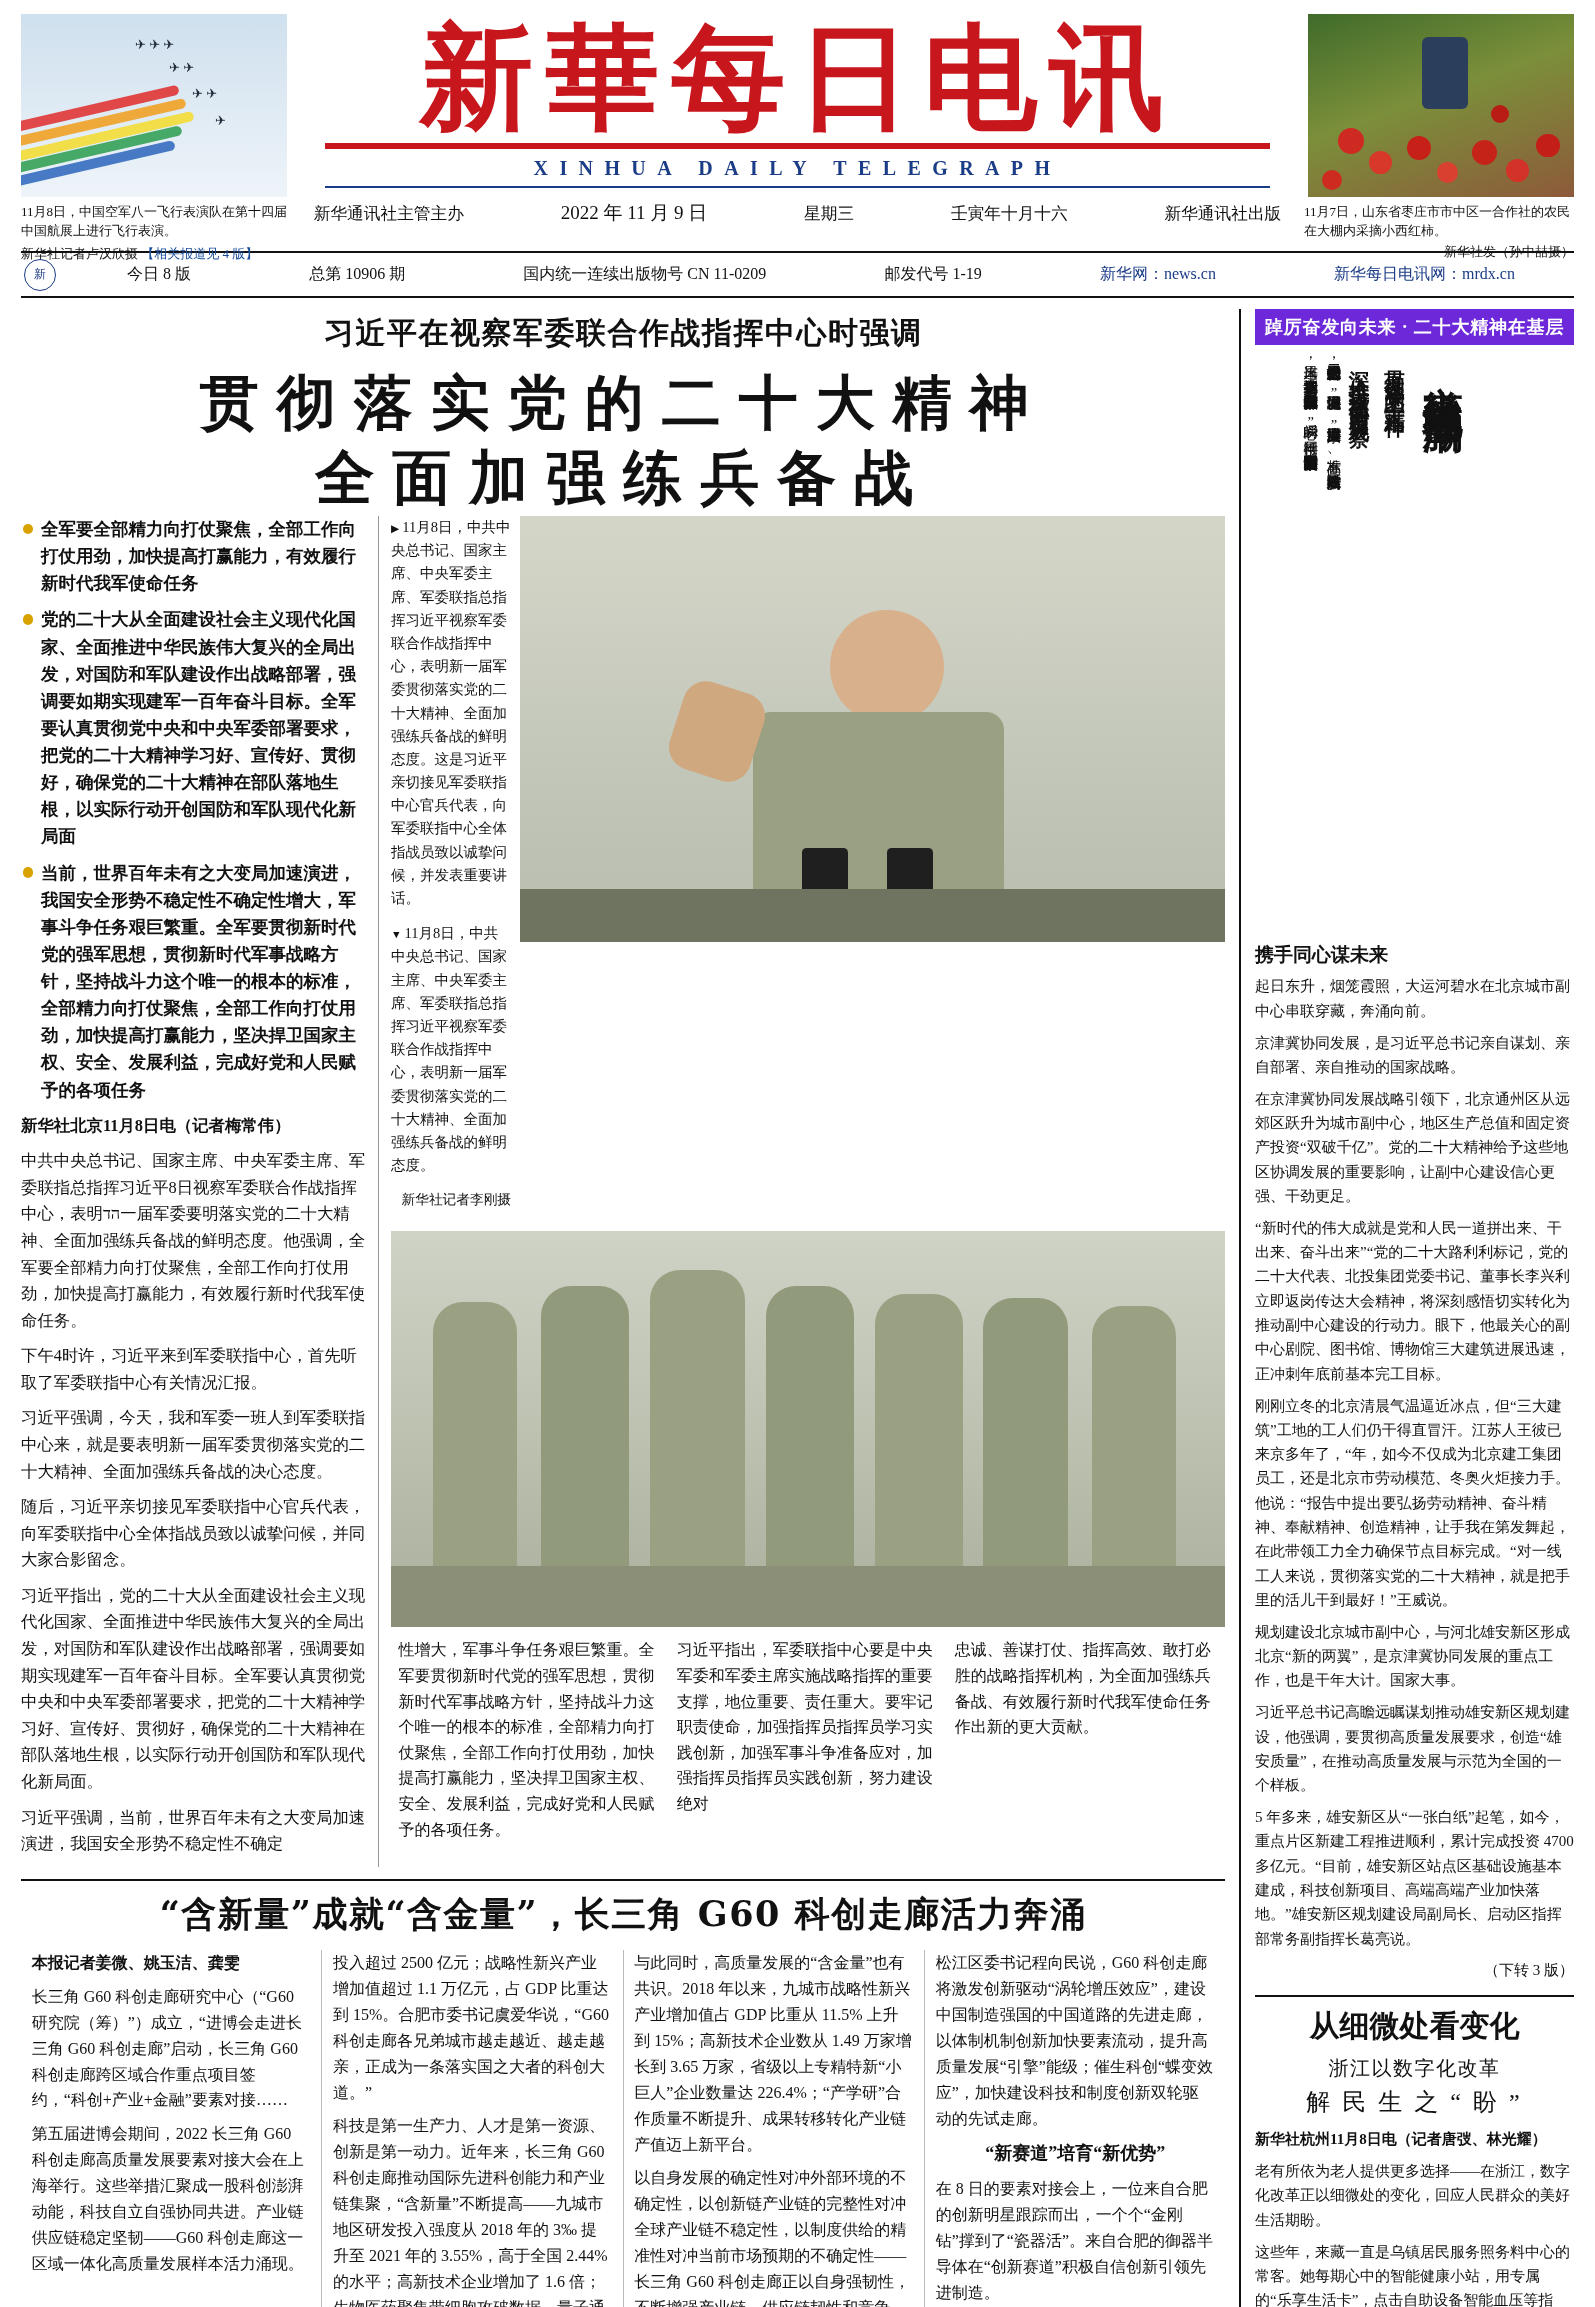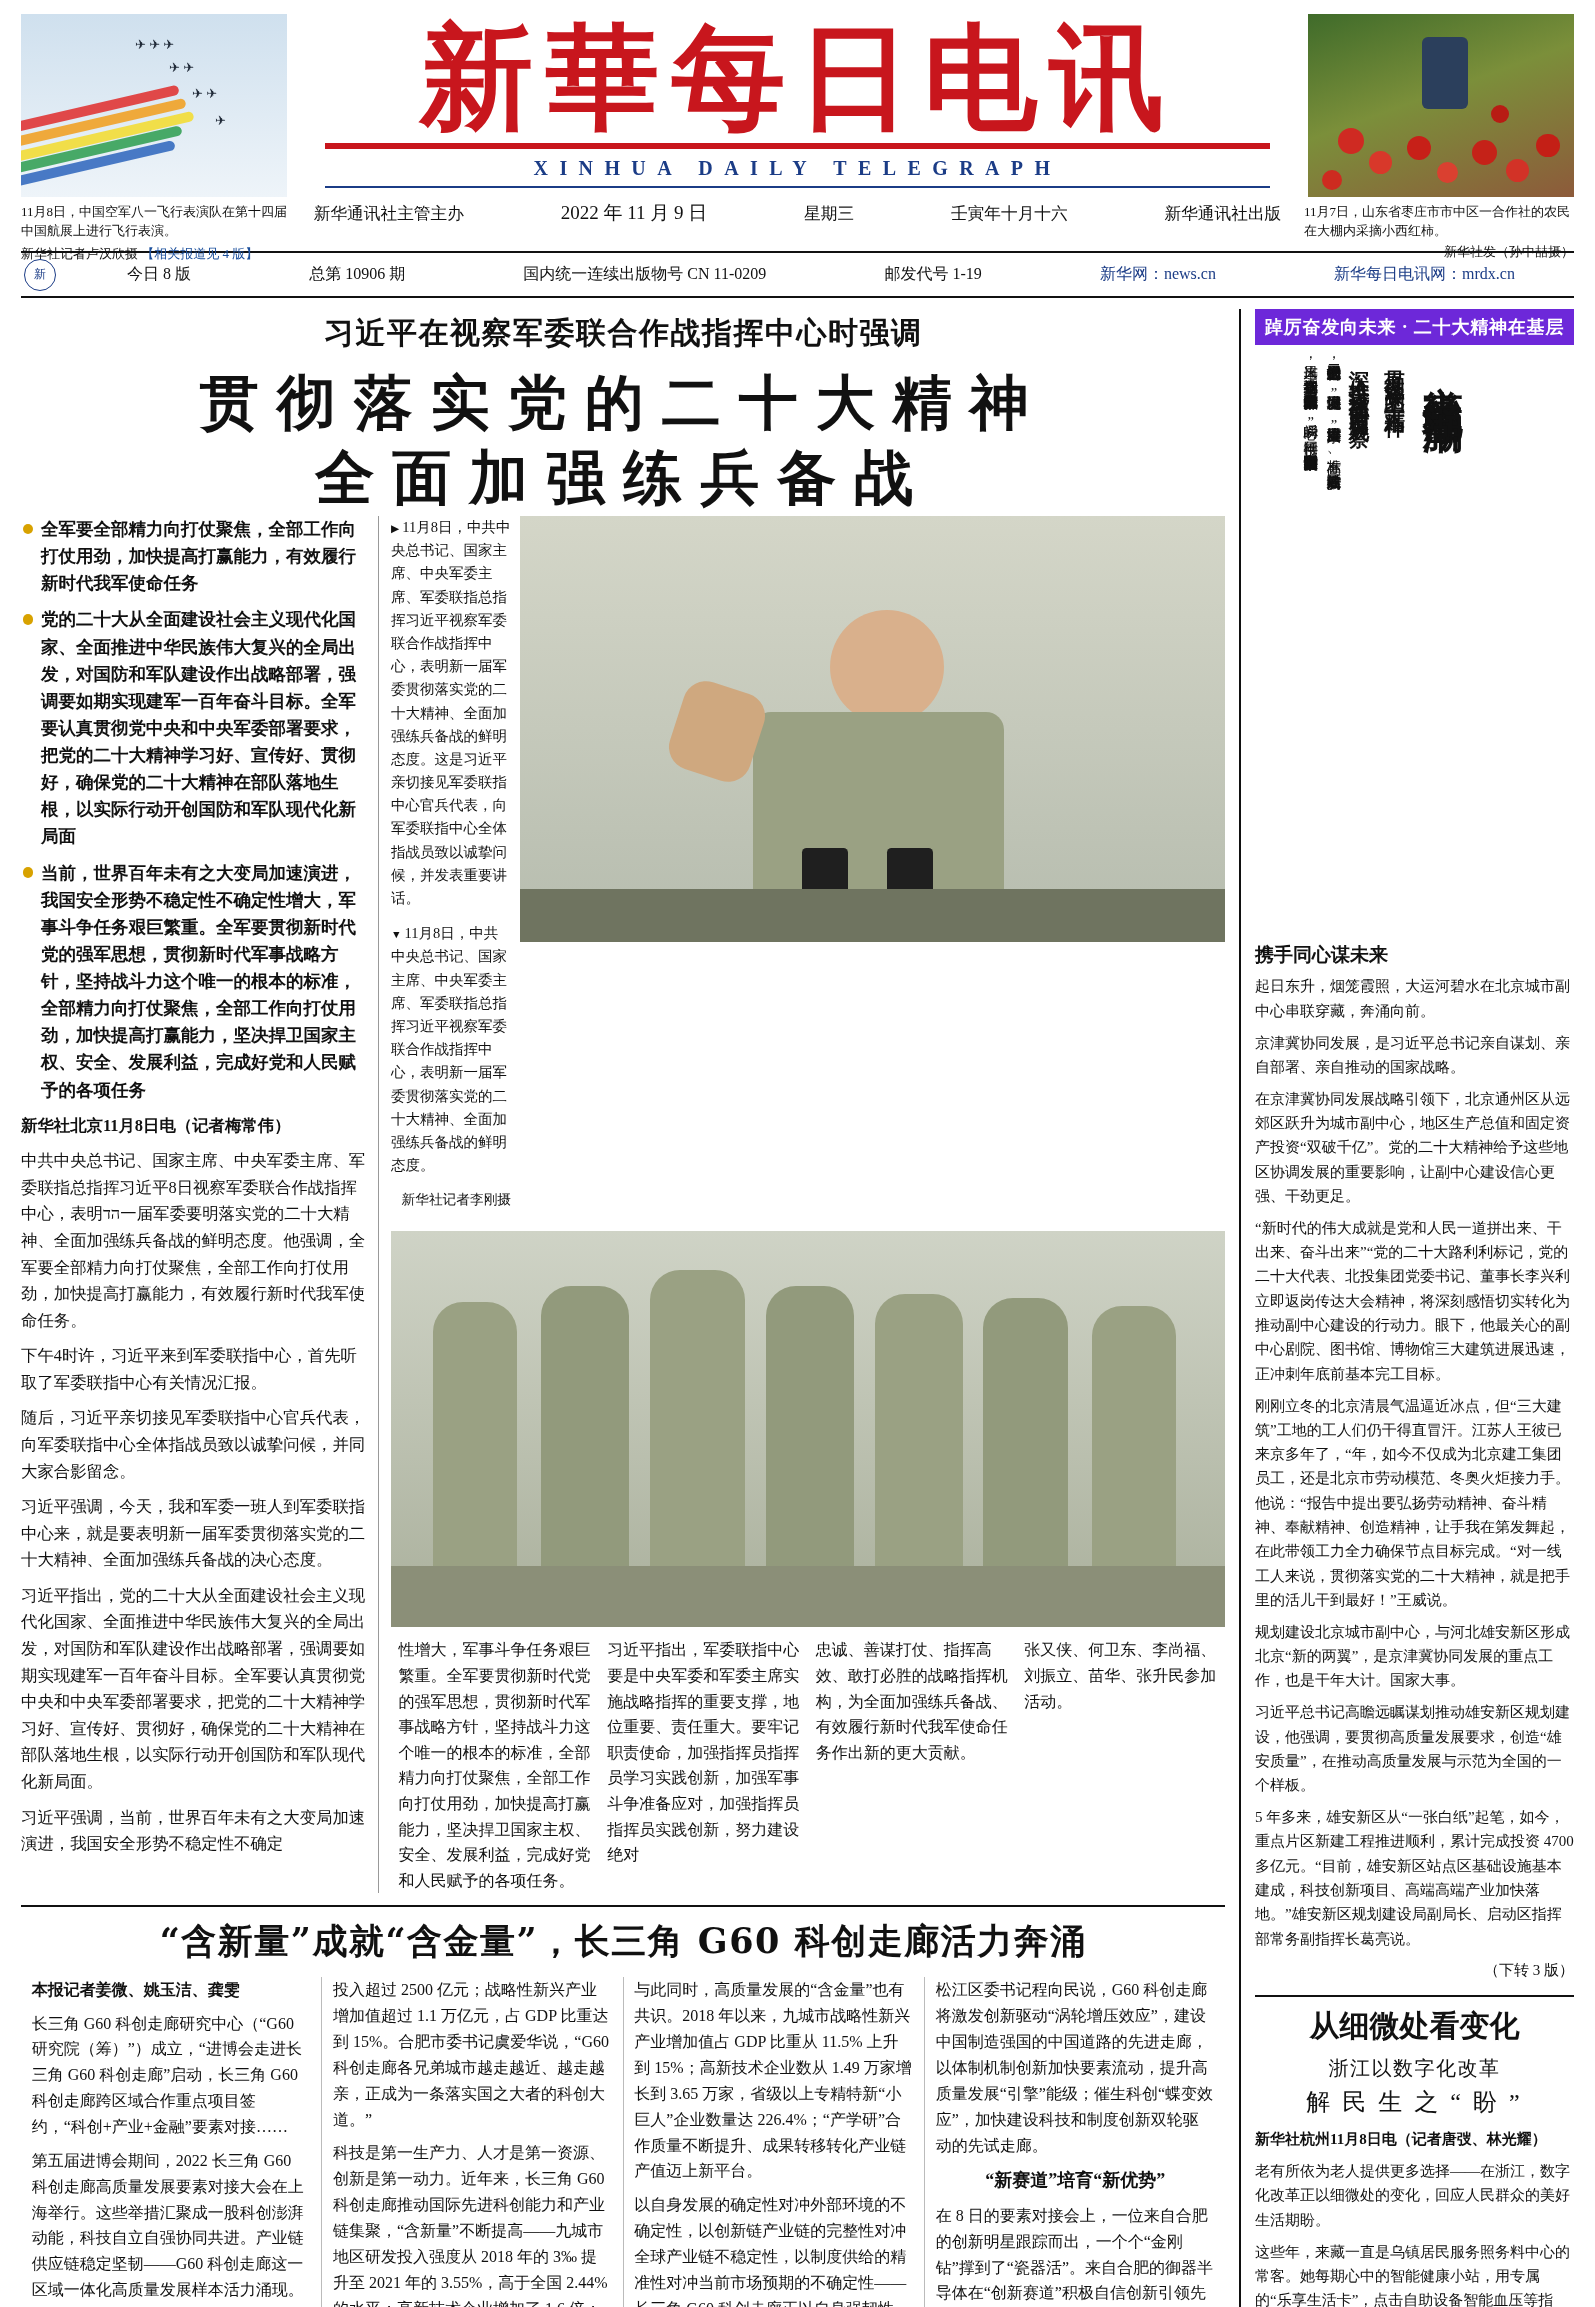--- a/index.html
+++ b/index.html
@@ -173,22 +173,22 @@
       <div class="mainarea">
         <div class="lead">
           <p class="bullet biglead">全军要全部精力向打仗聚焦，全部工作向打仗用劲，加快提高打赢能力，有效履行新时代我军使命任务</p>
           <p class="bullet biglead">党的二十大从全面建设社会主义现代化国家、全面推进中华民族伟大复兴的全局出发，对国防和军队建设作出战略部署，强调要如期实现建军一百年奋斗目标。全军要认真贯彻党中央和中央军委部署要求，把党的二十大精神学习好、宣传好、贯彻好，确保党的二十大精神在部队落地生根，以实际行动开创国防和军队现代化新局面</p>
           <p class="bullet biglead">当前，世界百年未有之大变局加速演进，我国安全形势不稳定性不确定性增大，军事斗争任务艰巨繁重。全军要贯彻新时代党的强军思想，贯彻新时代军事战略方针，坚持战斗力这个唯一的根本的标准，全部精力向打仗聚焦，全部工作向打仗用劲，加快提高打赢能力，坚决捍卫国家主权、安全、发展利益，完成好党和人民赋予的各项任务</p>
           <p>
             <span class="dateline">新华社北京11月8日电（记者梅常伟）</span>
           </p>
           <p>中共中央总书记、国家主席、中央军委主席、军委联指总指挥习近平8日视察军委联合作战指挥中心，表明הד一届军委要明落实党的二十大精神、全面加强练兵备战的鲜明态度。他强调，全军要全部精力向打仗聚焦，全部工作向打仗用劲，加快提高打赢能力，有效履行新时代我军使命任务。</p>
           <p>下午4时许，习近平来到军委联指中心，首先听取了军委联指中心有关情况汇报。</p>
+          <p>习近平强调，今天，我和军委一班人到军委联指中心来，就是要表明新一届军委贯彻落实党的二十大精神、全面加强练兵备战的决心态度。</p>
           <p>随后，习近平亲切接见军委联指中心官兵代表，向军委联指中心全体指战员致以诚挚问候，并同大家合影留念。</p>
-          <p>习近平强调，今天，我和军委一班人到军委联指中心来，就是要表明新一届军委贯彻落实党的二十大精神、全面加强练兵备战的决心态度。</p>
           <p>习近平指出，党的二十大从全面建设社会主义现代化国家、全面推进中华民族伟大复兴的全局出发，对国防和军队建设作出战略部署，强调要如期实现建军一百年奋斗目标。全军要认真贯彻党中央和中央军委部署要求，把党的二十大精神学习好、宣传好、贯彻好，确保党的二十大精神在部队落地生根，以实际行动开创国防和军队现代化新局面。</p>
           <p>习近平强调，当前，世界百年未有之大变局加速演进，我国安全形势不稳定性不确定</p>
         </div>
 
         <div class="photos">
           <div class="ph-top">
             <div class="ph-caps">
               <p class="tri">11月8日，中共中央总书记、国家主席、中央军委主席、军委联指总指挥习近平视察军委联合作战指挥中心，表明新一届军委贯彻落实党的二十大精神、全面加强练兵备战的鲜明态度。这是习近平亲切接见军委联指中心官兵代表，向军委联指中心全体指战员致以诚挚问候，并发表重要讲话。</p>
               <p class="tri2">11月8日，中共中央总书记、国家主席、中央军委主席、军委联指总指挥习近平视察军委联合作战指挥中心，表明新一届军委贯彻落实党的二十大精神、全面加强练兵备战的鲜明态度。</p>
               <p class="ph-credit">新华社记者李刚摄</p>
@@ -211,21 +211,20 @@
             <div style="position:absolute;left:45%;top:14%;width:88px;height:304px;background:#929a7c;border-radius:30px 30px 0 0;"></div>
             <div style="position:absolute;left:58%;top:16%;width:88px;height:301px;background:#9aa183;border-radius:30px 30px 0 0;"></div>
             <div style="position:absolute;left:71%;top:17%;width:85px;height:298px;background:#929a7c;border-radius:30px 30px 0 0;"></div>
             <div style="position:absolute;left:84%;top:19%;width:84px;height:295px;background:#9aa183;border-radius:30px 30px 0 0;"></div>
             <div style="position:absolute;left:0;bottom:0;width:100%;height:61px;background:#8b8f78;"></div>
           </div>
           <div class="cols3">
             <div>性增大，军事斗争任务艰巨繁重。全军要贯彻新时代党的强军思想，贯彻新时代军事战略方针，坚持战斗力这个唯一的根本的标准，全部精力向打仗聚焦，全部工作向打仗用劲，加快提高打赢能力，坚决捍卫国家主权、安全、发展利益，完成好党和人民赋予的各项任务。</div>
             <div>习近平指出，军委联指中心要是中央军委和军委主席实施战略指挥的重要支撑，地位重要、责任重大。要牢记职责使命，加强指挥员指挥员学习实践创新，加强军事斗争准备应对，加强指挥员指挥员实践创新，努力建设绝对</div>
             <div>忠诚、善谋打仗、指挥高效、敢打必胜的战略指挥机构，为全面加强练兵备战、有效履行新时代我军使命任务作出新的更大贡献。</div>
-            <div>张又侠、何卫东、李尚福、刘振立、苗华、张升民参加活动。</div>
           </div>
         </div>
       </div>
 
       <div class="bottomwrap">
         <div class="b-title">“含新量”成就“含金量”，长三角 G60 科创走廊活力奔涌</div>
         <div class="b-cols">
           <div class="c">
             <p class="b-byline">本报记者姜微、姚玉洁、龚雯</p>
             <p>长三角 G60 科创走廊研究中心（“G60 研究院（筹）”）成立，“进博会走进长三角 G60 科创走廊”启动，长三角 G60 科创走廊跨区域合作重点项目签约，“科创+产业+金融”要素对接……</p>

